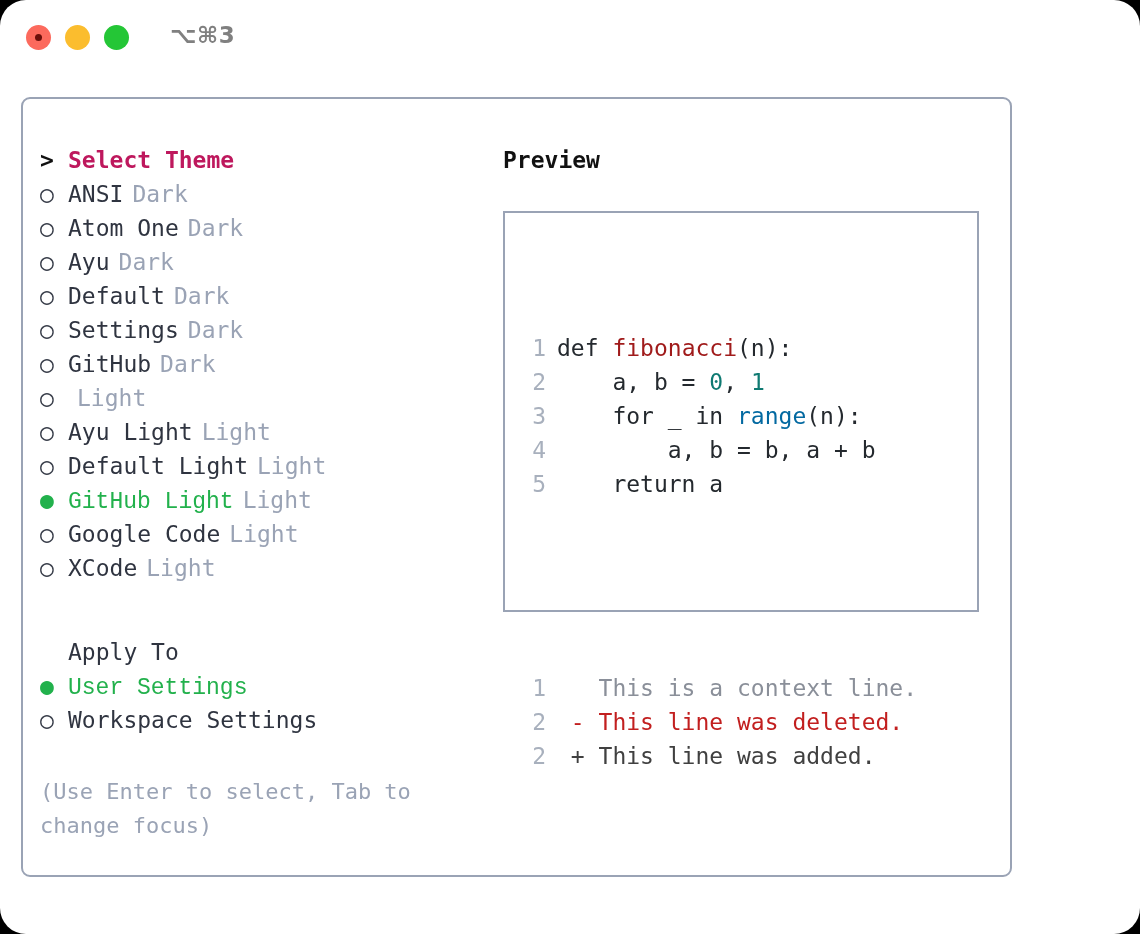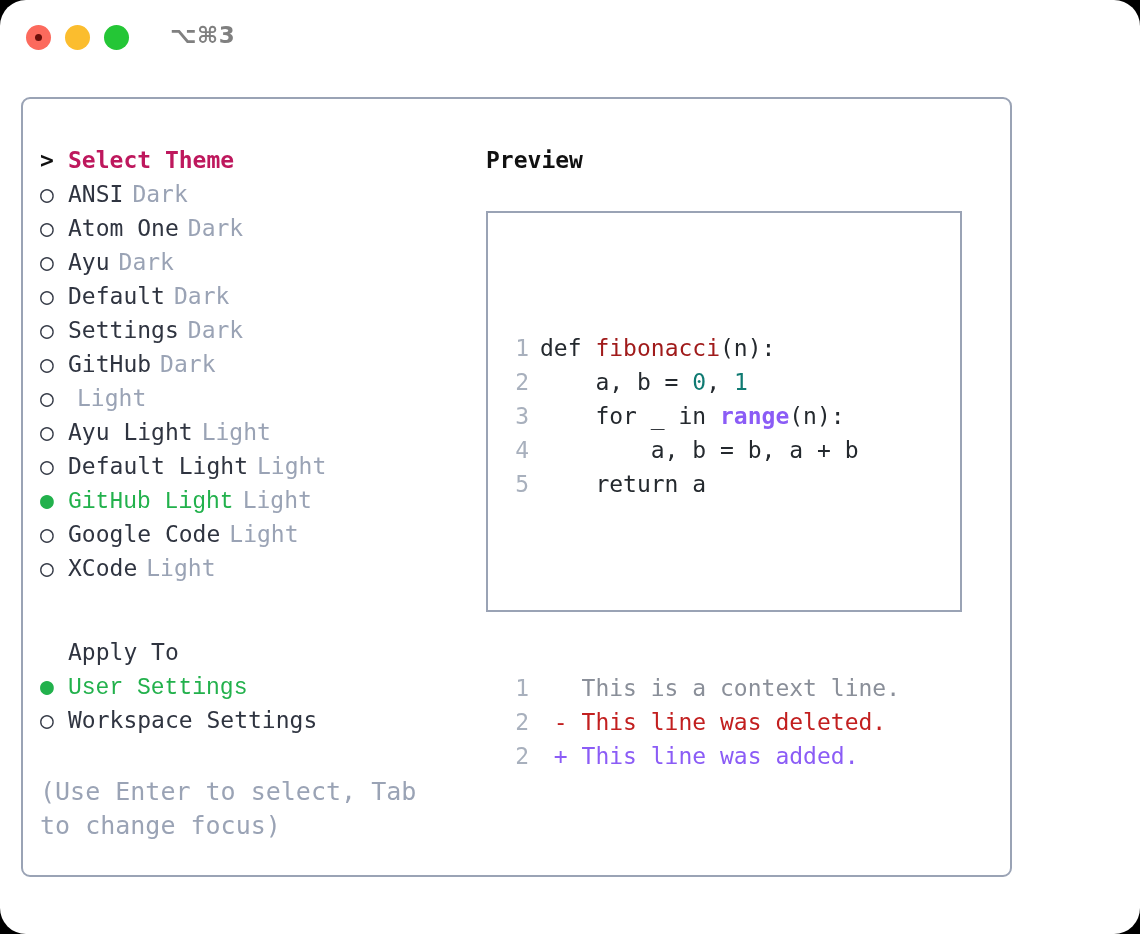--- a/index.html
+++ b/index.html
@@ -133,30 +133,30 @@
     height: 34px;
     font-size: 23px;
     line-height: 34px;
     color: #2f3440;
     align-items: flex-end;
   }
   .subheader .bullet { color: transparent; }
 
   .hint {
     margin-top: 38px;
-    font-size: 25px;
+    font-size: 22px;
     line-height: 34px;
     color: #9aa3b5;
     width: 400px;
   }
 
   
   .right-col {
     position: absolute;
-    left: 463px; top: 44px;
+    left: 480px; top: 44px;
     width: 490px;
   }
   .preview-title {
     font-size: 23px;
     font-weight: bold;
     color: #111111;
     line-height: 34px;
     height: 34px;
   }
   .preview-box {
@@ -181,25 +181,25 @@
     text-align: right;
     color: #a8b0bd;
     flex: 0 0 26px;
   }
   .code-text {
     padding-left: 11px;
     color: #24292e;
   }
   .tok-fn   { color: #a01b1b; }
   .tok-num  { color: #0f7a72; }
-  .tok-call { color: #8b5cf6; font-weight: bold; }
+  .tok-call { color: #0369a1; }
   .blank-line { height: 34px; }
   .diff-ctx { color: #8a8f99; }
   .diff-del { color: #c21f1f; }
-  .diff-add { color: #8b5cf6; }
+  .diff-add { color: #404040; }
 </style>
 </head>
 <body>
 
 <div class="window">
 
   <div class="titlebar">
     <div class="traffic">
       <span class="light light-red"></span>
       <span class="light light-yellow"></span>

